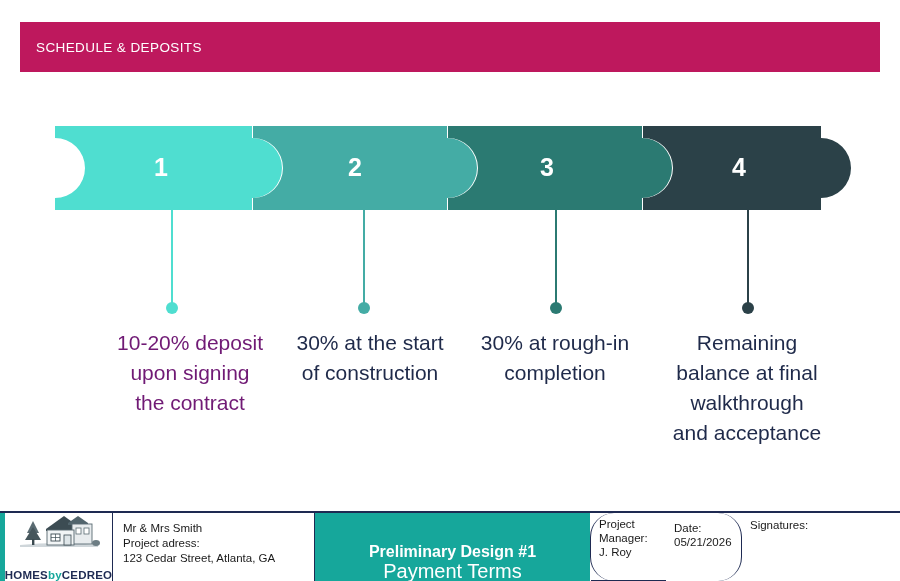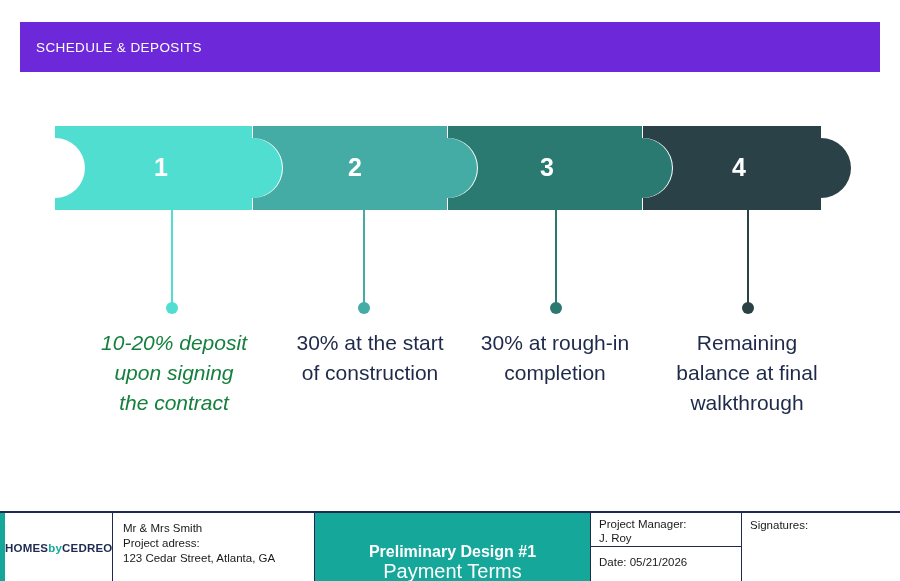--- a/index.html
+++ b/index.html
@@ -93,23 +93,23 @@
   .footer-accent {
     width: 5px;
     background: #16a79b;
     flex: 0 0 5px;
   }
   .footer-logo {
     width: 108px;
     flex: 0 0 108px;
     border-right: 1.5px solid #1e2a52;
     display: flex;
-    flex-direction: row;
+    flex-direction: column;
     align-items: center;
-    justify-content: flex-start;
+    justify-content: space-between;
     box-sizing: border-box;
   }
   .logo-mark { width: 86px; height: 36px; display: block; }
   .logo-text {
     font-size: 11.5px;
     font-weight: 700;
     letter-spacing: 0.2px;
     margin-top: 1px;
     white-space: nowrap;
   }
@@ -153,21 +153,22 @@
     line-height: 19px;
   }
 
   .footer-pm {
     width: 152px;
     flex: 0 0 152px;
     border-left: 1.5px solid #1e2a52;
     border-right: 1.5px solid #1e2a52;
     box-sizing: border-box;
     display: flex;
-    flex-direction: column;
+    flex-direction: row;
+    border-radius: 24px;
   }
   .footer-pm .pm-top {
     flex: 1 1 50%;
     border-bottom: 1.5px solid #1e2a52;
     padding: 4px 0 0 8px;
     box-sizing: border-box;
   }
   .footer-pm .pm-bot {
     flex: 1 1 50%;
     padding: 8px 0 0 8px;
@@ -186,21 +187,21 @@
   }
   .footer-sign .line {
     font-size: 11.5px;
     line-height: 14px;
     color: #1a1a1a;
   }
 </style>
 </head>
 <body>
 
-<div class="banner" style="background: #6d28d9;">
+<div class="banner" style="background: #be185d;">
   <span class="banner-title" style="color: rgb(255, 255, 255);">SCHEDULE &amp; DEPOSITS</span>
 </div>
 
 <div class="ribbon">
   <svg width="806" height="84" viewBox="0 0 806 84" xmlns="http://www.w3.org/2000/svg">
 
     <path id="seg1" d="M0,0 L197,0 L197,12 A30,30 0 0 1 197,72 L197,84 L0,84 L0,72 A30,30 0 0 0 0,12 Z" fill="#4fded0"></path>
     <text class="seg-number" x="106" y="43">1</text>
 
     <path id="seg2" d="M198,0 L392,0 L392,12 A30,30 0 0 1 392,72 L392,84 L198,84 L198,72 A30,30 0 0 0 198,12 Z" fill="#44aca5"></path>
@@ -217,40 +218,41 @@
 <div class="connector" id="conn1" style="left: 171px; background: rgb(79, 222, 208);"></div>
 <div class="connector" id="conn2" style="left: 363px; background: rgb(68, 172, 165);"></div>
 <div class="connector" id="conn3" style="left: 555px; background: rgb(43, 122, 114);"></div>
 <div class="connector" id="conn4" style="left: 747px; background: rgb(43, 65, 72);"></div>
 
 <div class="dot" id="dot1" style="left: 166px; background: rgb(79, 222, 208);"></div>
 <div class="dot" id="dot2" style="left: 358px; background: rgb(68, 172, 165);"></div>
 <div class="dot" id="dot3" style="left: 550px; background: rgb(43, 122, 114);"></div>
 <div class="dot" id="dot4" style="left: 742px; background: rgb(43, 65, 72);"></div>
 
-<div class="caption" style="left: 64px; width: 220px; color: #15803d; font-style: italic;">
+<div class="caption" style="left: 80px; width: 220px; color: #701a75;">
   <div>10-20% deposit</div>
   <div>upon signing</div>
   <div>the contract</div>
 </div>
 
 <div class="caption" style="left: 260px; width: 220px; color: rgb(31, 42, 74);">
   <div>30% at the start</div>
   <div>of construction</div>
 </div>
 
 <div class="caption" style="left: 445px; width: 220px; color: rgb(31, 42, 74);">
   <div>30% at rough-in</div>
   <div>completion</div>
 </div>
 
 <div class="caption" style="left: 637px; width: 220px; color: rgb(31, 42, 74);">
   <div>Remaining</div>
   <div>balance at final</div>
   <div>walkthrough</div>
+  <div>and acceptance</div>
 </div>
 
 <div class="footer">
 
   <div class="footer-accent" style="background: rgb(22, 167, 155);"></div>
 
   <div class="footer-logo">
     <svg class="logo-mark" viewBox="0 0 86 36" xmlns="http://www.w3.org/2000/svg">
 
       <path d="M4,32 Q43,28 82,32 L82,34 L4,34 Z" fill="#cfd6da"></path>

